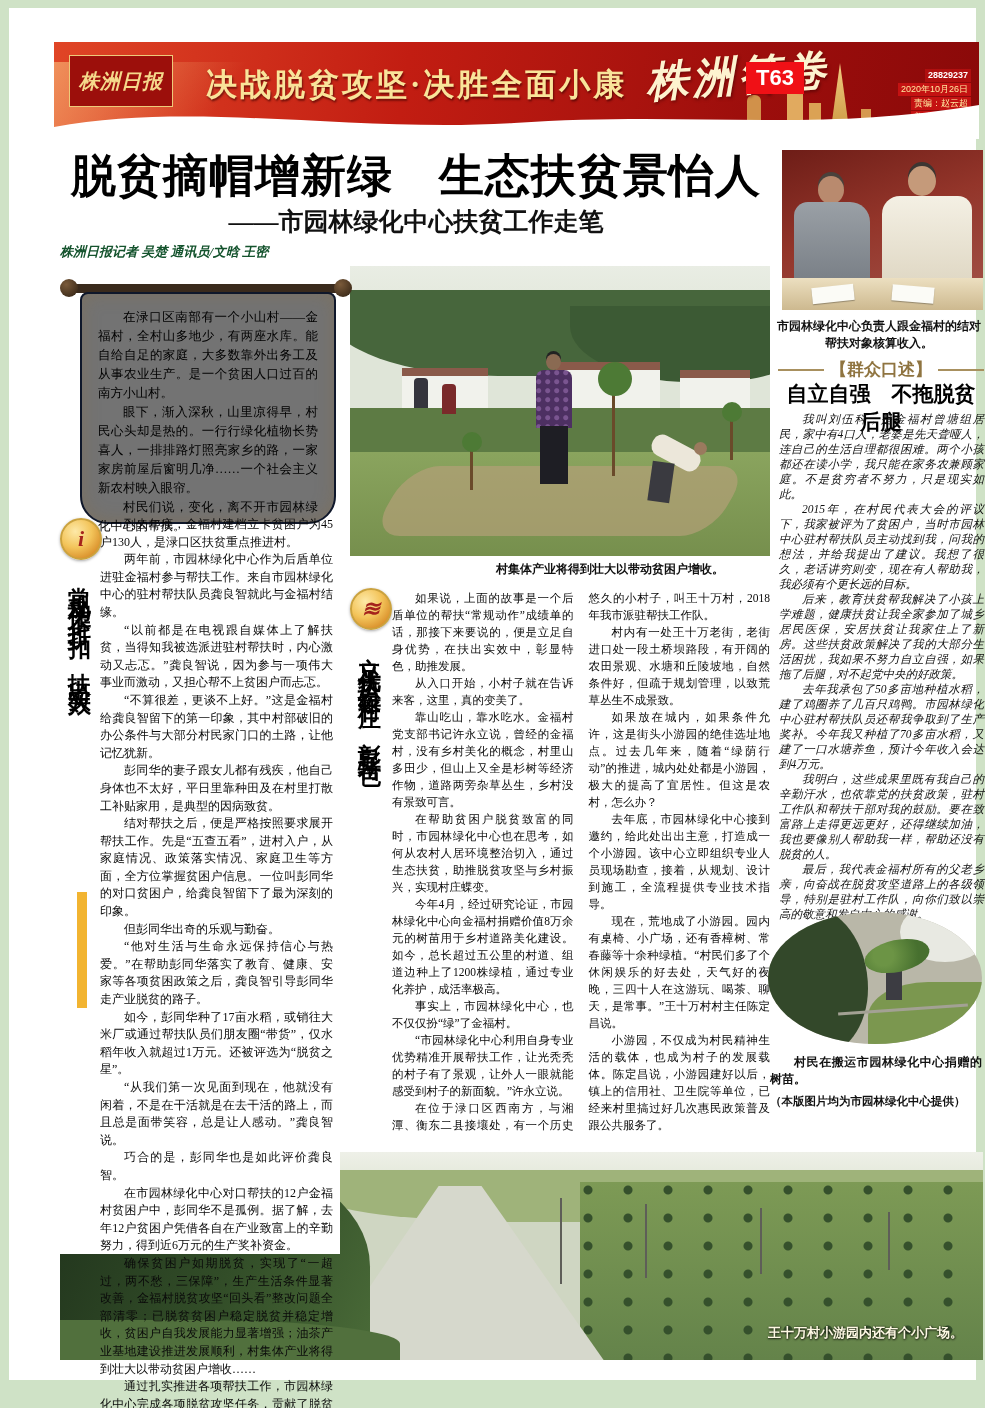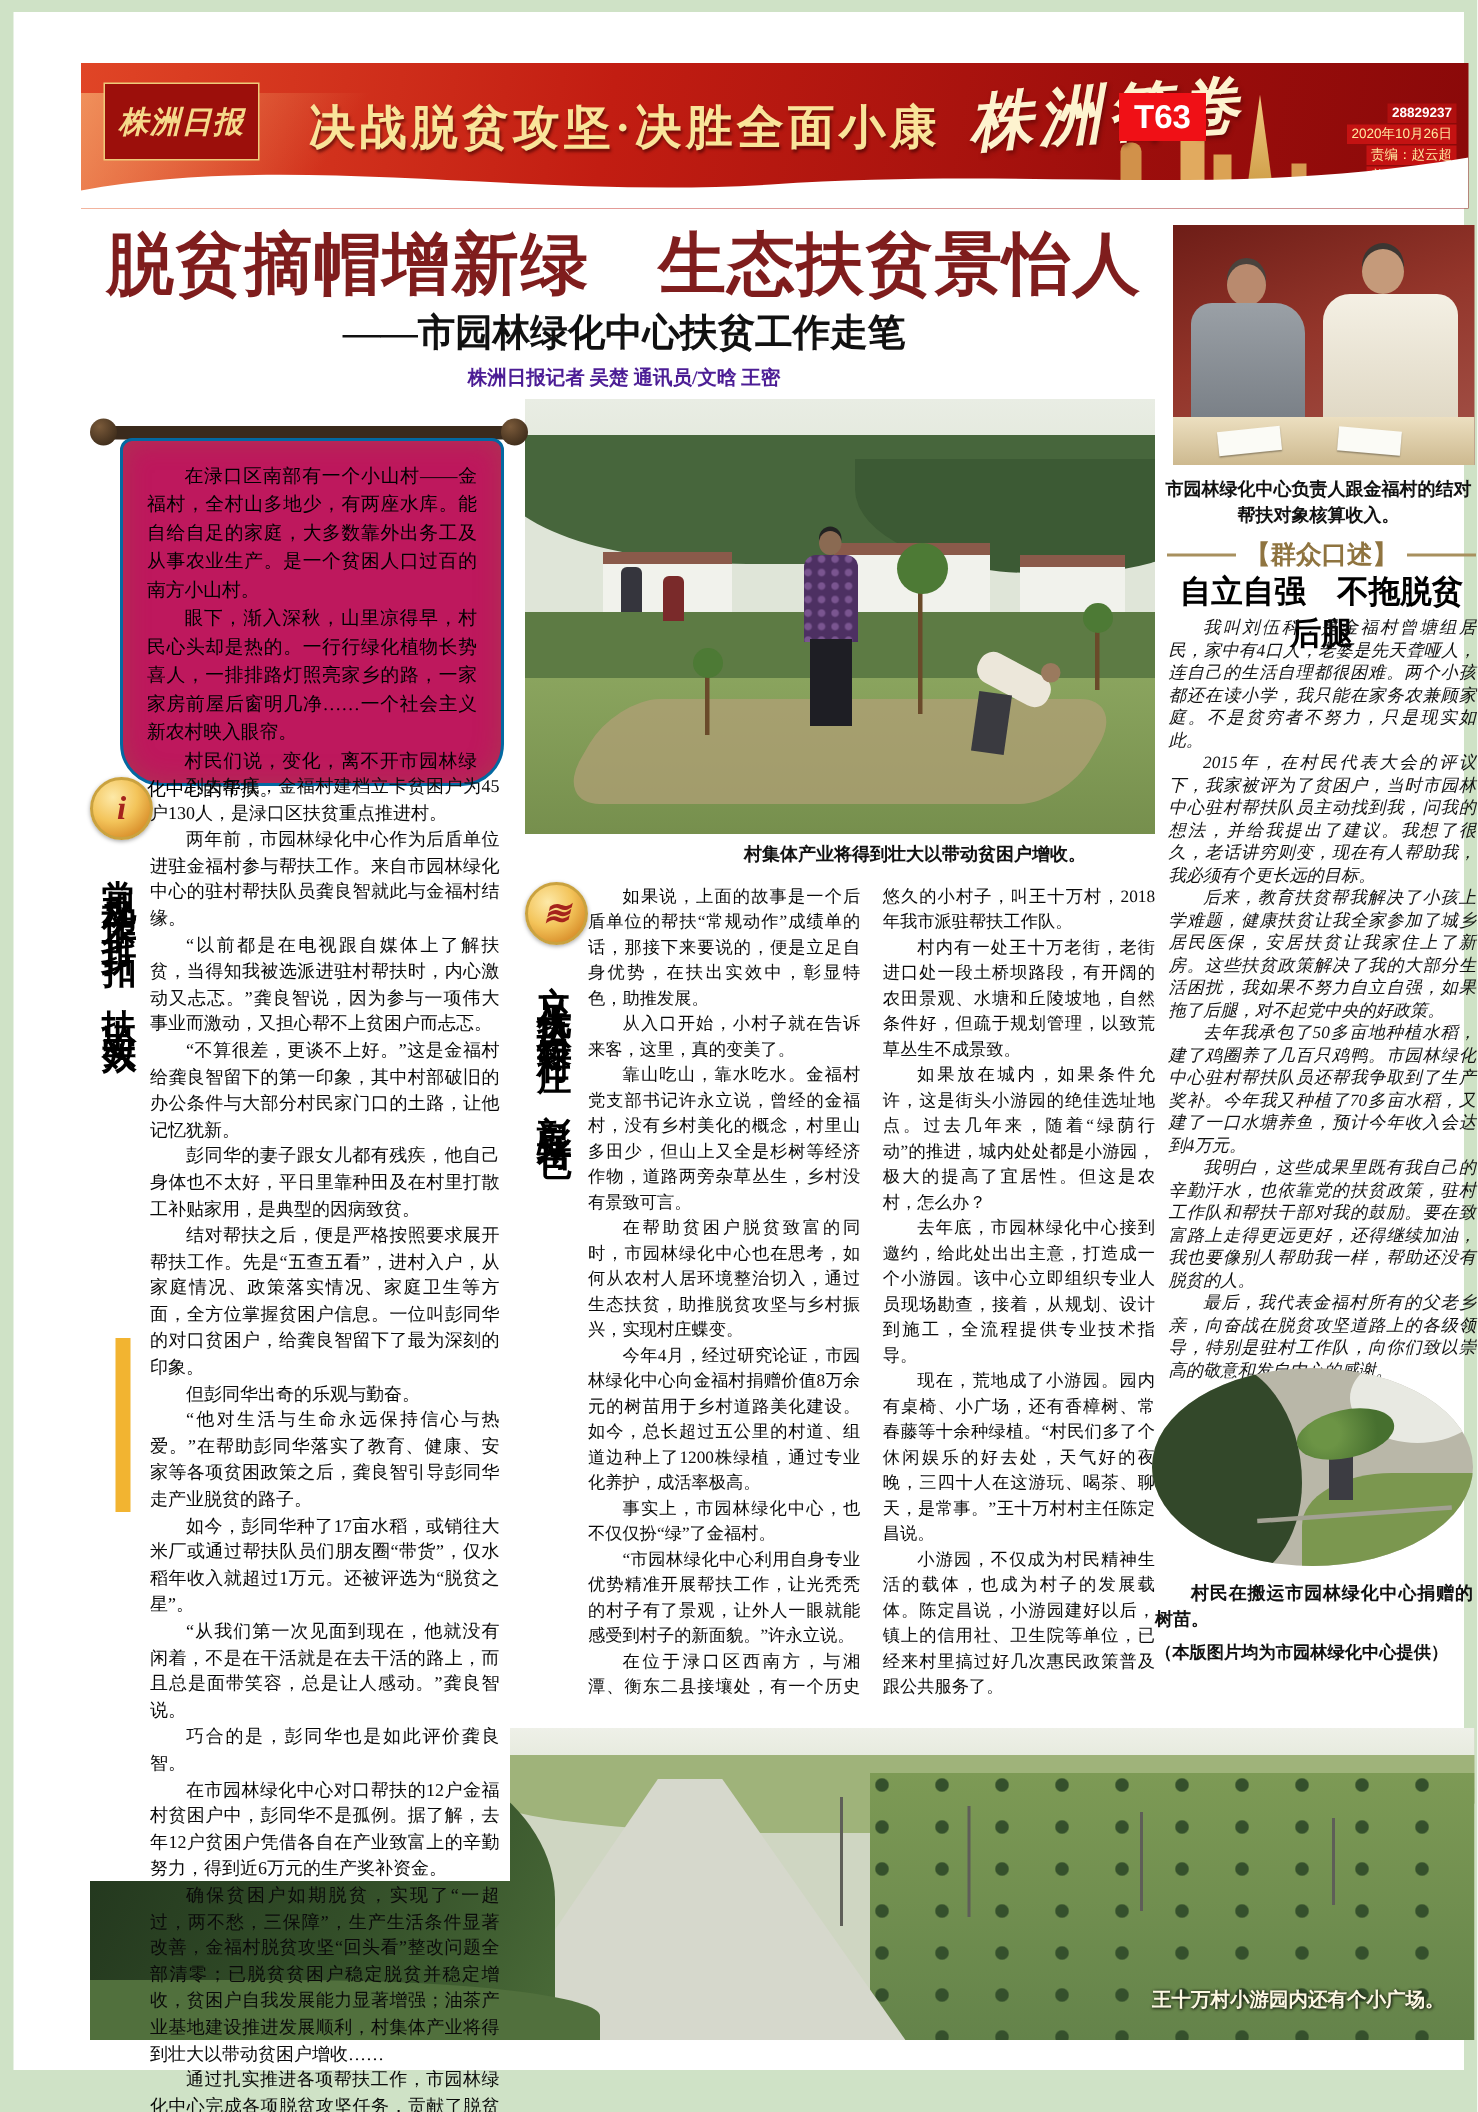--- a/index.html
+++ b/index.html
@@ -32,26 +32,26 @@
          background:linear-gradient(#f6d488,#cfa246);clip-path:polygon(50% 0,78% 55%,100% 100%,0 100%,22% 55%);opacity:.95;}
   .bld1{position:absolute;right:58px;bottom:0;width:12px;height:26px;background:#e6bd62;opacity:.85;}
   .bld2{position:absolute;right:76px;bottom:0;width:16px;height:38px;background:#edc76e;opacity:.85;}
   .bld3{position:absolute;right:8px;bottom:0;width:10px;height:20px;background:#e6bd62;opacity:.8;}
   .statue{position:absolute;right:118px;bottom:0;width:14px;height:34px;border-radius:6px 6px 0 0;
           background:#dfb35a;opacity:.8;}
   .wave{position:absolute;left:0;bottom:0;width:925px;height:42px;}
 
   
   .headline{position:absolute;left:60px;top:146px;width:712px;text-align:center;
-            font-family:"Liberation Sans",sans-serif;font-weight:900;font-size:45px;color:#7f1d1d;
+            font-family:"Liberation Sans",sans-serif;font-weight:900;font-size:45px;color:#000000;
             letter-spacing:1px;}
   .subhead{position:absolute;left:60px;top:205px;width:712px;text-align:center;
            font-size:25px;font-weight:600;color:#111;}
-  .byline{position:absolute;left:60px;top:243px;width:712px;text-align:center;
-          font-size:13px;font-weight:700;color:#4c1d95;}
+  .byline{position:absolute;left:60px;top:243px;width:712px;text-align:left;
+          font-size:13px;font-weight:700;color:#14532d;font-style:italic;}
 
   
   .photo{position:absolute;overflow:hidden;}
   .ph-tr{left:782px;top:150px;width:201px;height:160px;
          background:linear-gradient(160deg,#6e1d17 0%,#93352a 45%,#a3544a 100%);}
   .ph-tr .head{position:absolute;border-radius:50%;}
   .ph-tr .h1{left:36px;top:26px;width:26px;height:28px;background:#b98a6e;box-shadow:0 -4px 0 0 #4a423c;}
   .ph-tr .b1{position:absolute;left:12px;top:52px;width:76px;height:82px;border-radius:14px 20px 0 0;
              background:linear-gradient(#9aa0a6,#787e85);}
   .ph-tr .h2{left:126px;top:16px;width:28px;height:30px;background:#c59a7a;box-shadow:0 -4px 0 0 #3c3632;}
@@ -121,22 +121,22 @@
   .cap-tr{position:absolute;left:775px;top:318px;width:208px;text-align:center;}
   .cap-c{position:absolute;left:350px;top:561px;width:420px;text-align:right;padding-right:46px;box-sizing:border-box;}
   .cap-ov{position:absolute;left:770px;top:1054px;width:212px;text-align:justify;text-indent:2em;}
   .credit{position:absolute;left:770px;top:1094px;width:212px;font-size:11.5px;font-weight:700;color:#111;}
 
   
   .scrollbox{position:absolute;left:62px;top:262px;width:288px;height:262px;}
   .rod{position:absolute;left:6px;top:22px;width:276px;height:9px;background:#3a2a1c;border-radius:4px;}
   .knob{position:absolute;top:17px;width:18px;height:18px;border-radius:50%;background:radial-gradient(circle at 35% 30%,#7a5a3a,#2e2012);}
   .knob.l{left:-2px;} .knob.r{right:-2px;}
-  .parchment{position:absolute;left:18px;top:30px;width:252px;height:228px;background:#be185d;
-             border:2px solid #0369a1;border-radius:8px 8px 28px 28px;
+  .parchment{position:absolute;left:18px;top:30px;width:252px;height:228px;background:#737373;
+             border:2px solid #0f172a;border-radius:8px 8px 28px 28px;
              box-shadow:inset 0 0 18px rgba(140,110,60,.35);}
   .parchment .txt{padding:14px 16px 0;font-size:12.5px;line-height:19px;}
   .parchment p{margin:0;text-indent:2em;text-align:justify;}
 
   
   .coin{position:absolute;width:38px;height:38px;border-radius:50%;
         background:radial-gradient(circle at 35% 30%,#fde9a8,#f3c45a 45%,#d98f2b 80%,#b56f1e);
         border:2px solid #caa23f;box-shadow:0 1px 3px rgba(0,0,0,.35);
         display:flex;align-items:center;justify-content:center;color:#a5231c;
         font-weight:900;font-size:22px;font-style:italic;}

